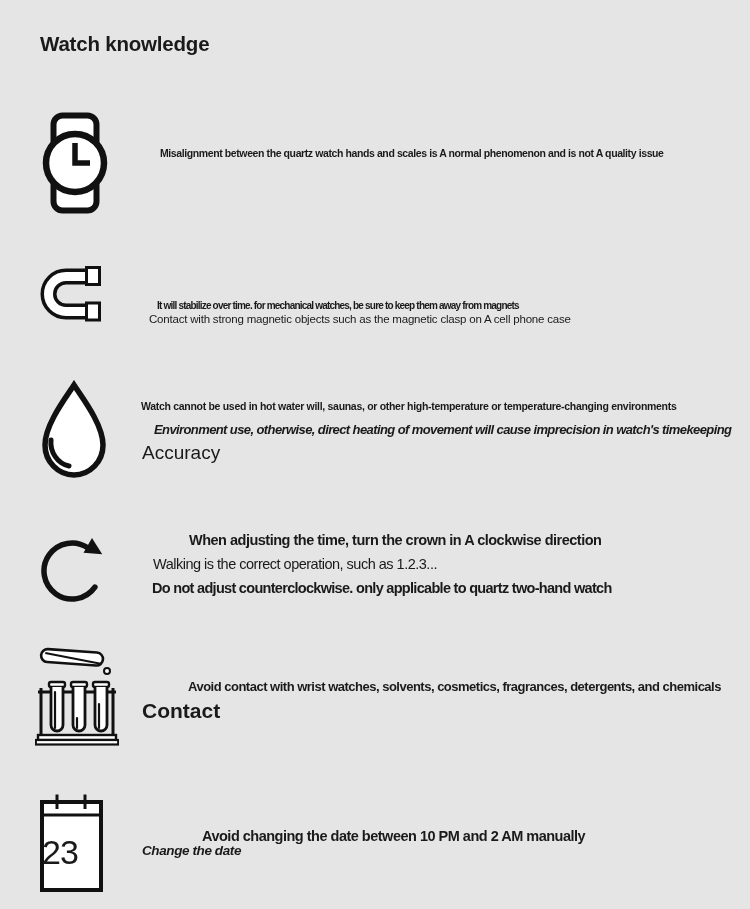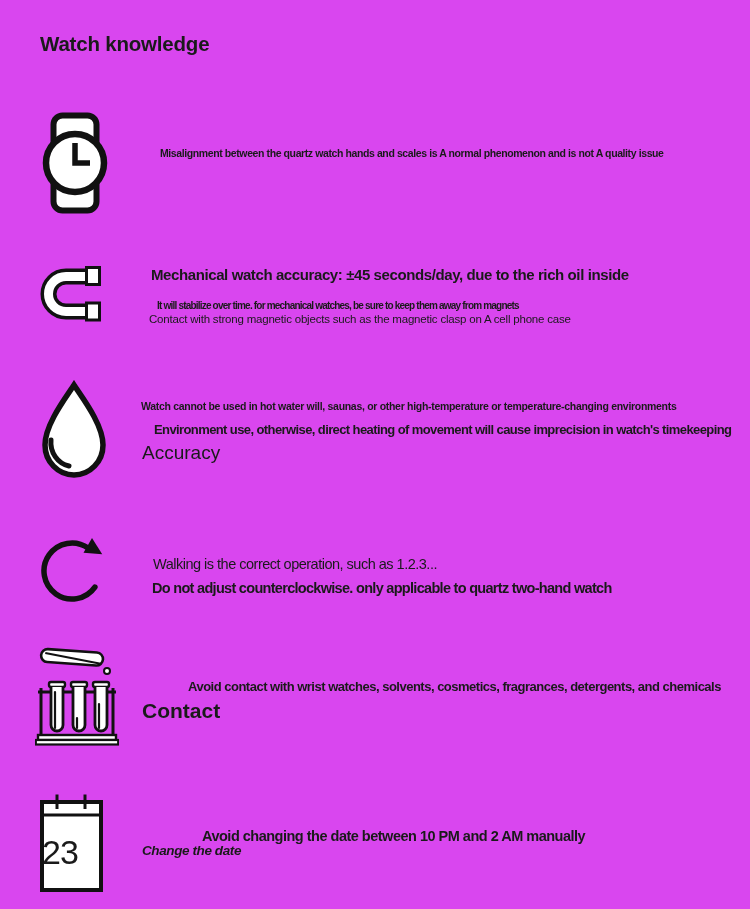--- a/index.html
+++ b/index.html
@@ -1,31 +1,31 @@
 <!DOCTYPE html>
 <html><head>
 <meta charset="utf-8">
 <style>
   html,body{margin:0;padding:0;background:#ffffff;}
   #page{
-    position:relative;width:750px;height:909px;background:#d946ef;overflow:hidden;
+    position:relative;width:750px;height:909px;background:#e5e5e5;overflow:hidden;
     font-family:"Liberation Sans","DejaVu Sans",sans-serif;color:#1a1a1a;
   }
   .t{position:absolute;white-space:nowrap;color:#1a1a1a;line-height:1.15;}
   .title{left:40px;top:32px;font-size:20.5px;font-weight:700;letter-spacing:-0.2px;}
 
   .s1l1{left:160px;top:147px;font-size:10.5px;font-weight:700;letter-spacing:-0.4px;}
   .s1l2{left:147px;top:165px;font-size:14px;font-weight:700;letter-spacing:-0.6px;}
 
   .s2l1{left:151px;top:266px;font-size:15px;font-weight:700;letter-spacing:-0.4px;}
   .s2l2{left:157px;top:292px;font-size:10px;font-weight:700;letter-spacing:-0.8px;margin-top:8px;}
   .s2l3{left:149px;top:313px;font-size:11.5px;font-weight:500;letter-spacing:-0.2px;}
 
   .s3l1{left:141px;top:400px;font-size:10.5px;font-weight:600;letter-spacing:-0.3px;}
-  .s3l2{left:154px;top:423px;font-size:13px;font-weight:700;letter-spacing:-0.6px;}
+  .s3l2{left:154px;top:423px;font-size:13px;font-weight:700;letter-spacing:-0.6px;font-style:italic;}
   .s3l3{left:142px;top:442px;font-size:19px;font-weight:500;}
 
   .s4l1{left:189px;top:532px;font-size:14.5px;font-weight:700;letter-spacing:-0.5px;}
   .s4l2{left:153px;top:556px;font-size:14.5px;font-weight:400;letter-spacing:-0.5px;}
   .s4l3{left:152px;top:580px;font-size:14.5px;font-weight:700;letter-spacing:-0.7px;}
 
   .s5l1{left:172px;top:680px;font-size:13px;font-weight:700;letter-spacing:-0.5px;margin-left:16px;}
   .s5l2{left:142px;top:699px;font-size:21px;font-weight:700;}
 
   .s6l1{left:202px;top:828px;font-size:14.5px;font-weight:700;letter-spacing:-0.5px;}
@@ -58,40 +58,40 @@
   <div class="t s1l1">Misalignment between the quartz watch hands and scales is A normal phenomenon and is not A quality issue</div>
 
   <div class="icon ic-magnet">
     <svg viewBox="0 0 64 57" fill="none">
       <path d="M 57 11 H 27 A 17.5 17.5 0 0 0 27 46 H 57" stroke="#111" stroke-width="16" fill="none"></path>
       <path d="M 57 11 H 27 A 17.5 17.5 0 0 0 27 46 H 57" stroke="#fff" stroke-width="9" fill="none"></path>
       <rect x="47.5" y="2" width="13" height="17" fill="#fff" stroke="#111" stroke-width="3"></rect>
       <rect x="47.5" y="37.5" width="13" height="17" fill="#fff" stroke="#111" stroke-width="3"></rect>
     </svg>
   </div>
-  <div class="t s2l1">Mechanical watch accuracy: ±45 seconds/day, due to the rich oil inside</div>
   <div class="t s2l2">It will stabilize over time. for mechanical watches, be sure to keep them away from magnets</div>
   <div class="t s2l3">Contact with strong magnetic objects such as the magnetic clasp on A cell phone case</div>
 
   <div class="icon ic-drop">
     <svg viewBox="0 0 74 100" fill="none">
       <path d="M37 5 C 30 16 8 44 8 65 A 29 30 0 0 0 66 65 C 66 44 44 16 37 5 Z" stroke="#111" stroke-width="5.5" fill="#fff"></path>
       <path d="M 14 60 A 23 24 0 0 0 32 86" stroke="#111" stroke-width="5" stroke-linecap="round" fill="none"></path>
     </svg>
   </div>
   <div class="t s3l1">Watch cannot be used in hot water will, saunas, or other high-temperature or temperature-changing environments</div>
   <div class="t s3l2">Environment use, otherwise, direct heating of movement will cause imprecision in watch's timekeeping</div>
   <div class="t s3l3">Accuracy</div>
 
   <div class="icon ic-rotate">
     <svg viewBox="0 0 66 78" fill="none">
       <path d="M 54.9 60.1 A 28 28 0 1 1 48.1 21.1" stroke="#111" stroke-width="5.5" stroke-linecap="round" fill="none"></path>
       <polygon points="0,-8 17,1 0,9" transform="translate(48,18) rotate(30)" fill="#111"></polygon>
     </svg>
   </div>
+  <div class="t s4l1">When adjusting the time, turn the crown in A clockwise direction</div>
   <div class="t s4l2">Walking is the correct operation, such as 1.2.3...</div>
   <div class="t s4l3">Do not adjust counterclockwise. only applicable to quartz two-hand watch</div>
 
   <div class="icon ic-tubes">
     <svg viewBox="0 0 84 104" fill="none">
       <g transform="rotate(4 40 16)">
         <rect x="6" y="9" width="62" height="13" rx="6.5" fill="#fff" stroke="#111" stroke-width="2.6"></rect>
         <line x1="10" y1="13" x2="66" y2="20" stroke="#111" stroke-width="2"></line>
       </g>
       <circle cx="72" cy="29" r="3" fill="#fff" stroke="#111" stroke-width="2"></circle>

